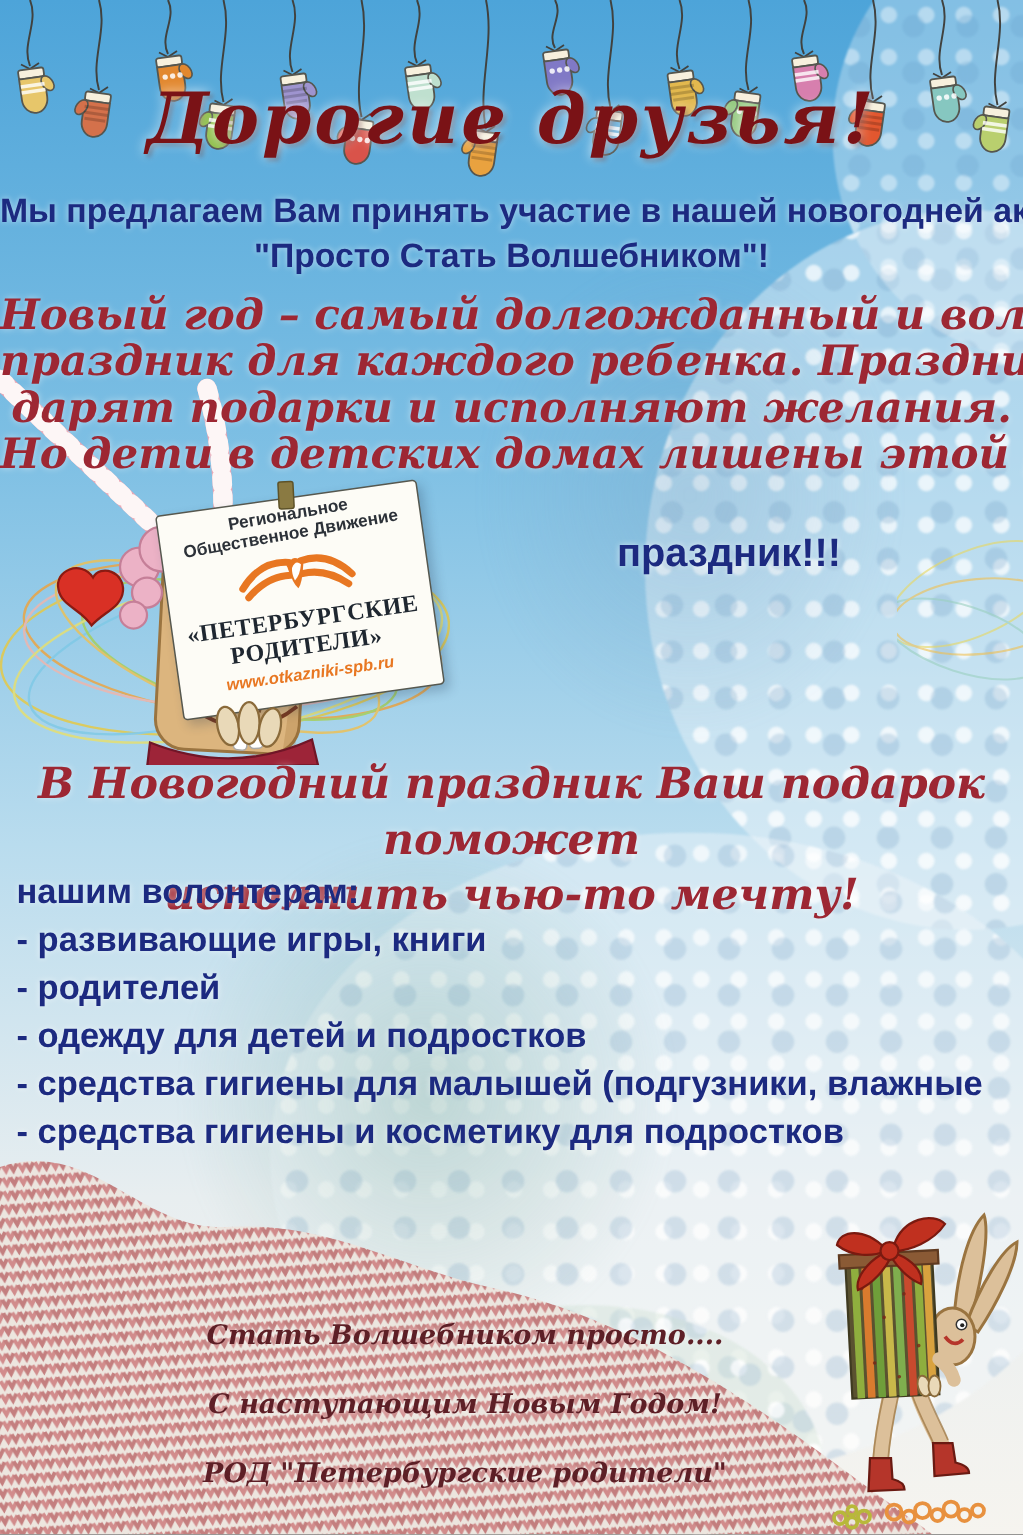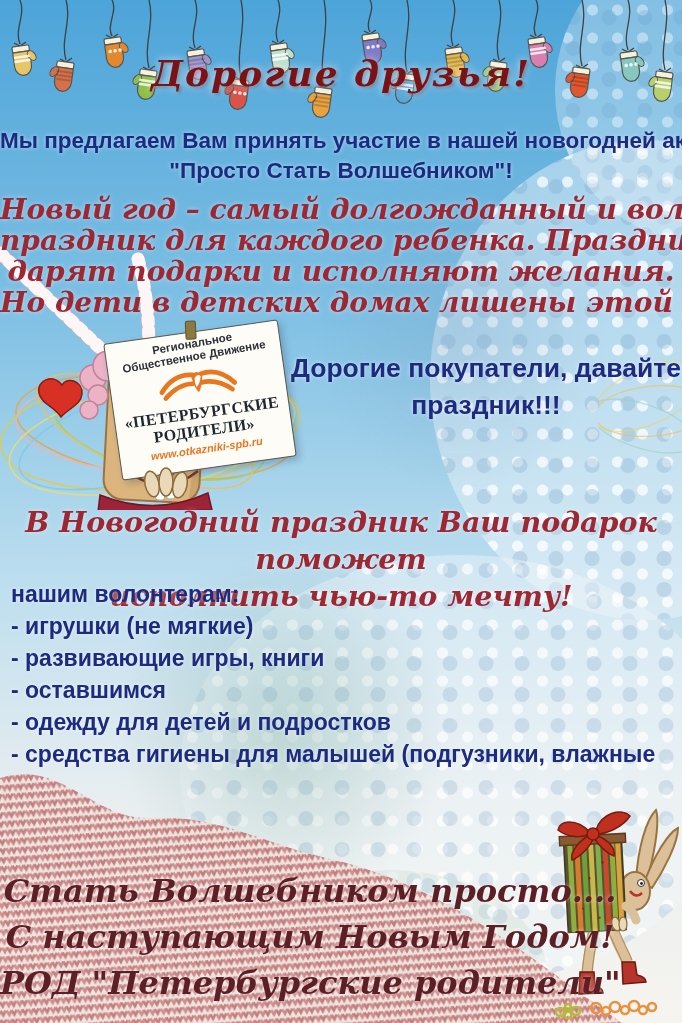--- a/index.html
+++ b/index.html
@@ -29,38 +29,38 @@
   
   .knit{left:0;top:766px;width:640px;height:257px;z-index:1;filter:blur(0.4px);}
   
   .garland{left:0;top:0;width:682px;height:150px;z-index:2;}
   
   .txt{position:absolute;z-index:5;}
   .center{text-align:center;}
   .title{
     left:0;top:52px;width:682px;
     font-family:"DejaVu Serif",serif;font-style:italic;font-weight:bold;
-    font-size:36px;letter-spacing:2px;color:var(--title,#7a1216);
+    font-size:47px;letter-spacing:2px;color:var(--title,#7a1216);
     text-shadow:0 0 8px rgba(255,255,255,0.75), 2px 2px 3px rgba(70,15,15,0.35);
   }
   .intro{left:0;top:126px;width:682px;font-size:22.5px;line-height:30px;font-weight:bold;
     color:var(--body-text,#1c2a80);text-shadow:0 0 4px rgba(255,255,255,0.55);}
   .intro div{white-space:nowrap;}
   .script{font-family:"DejaVu Serif",serif;font-style:italic;font-weight:bold;}
   .lead{left:0;top:194px;width:682px;font-size:28px;line-height:31px;
     color:var(--script-red,#9d2733);text-shadow:0 0 5px rgba(255,255,255,0.5);}
   .lead div{white-space:nowrap;}
   .appeal{left:290px;top:350px;width:392px;font-size:26.5px;line-height:37px;font-weight:bold;
     color:var(--body-text,#1c2a80);text-shadow:0 0 4px rgba(255,255,255,0.6);}
   .promise{left:0;top:504px;width:682px;font-size:28.5px;line-height:37px;
     color:var(--script-red,#9d2733);text-shadow:0 0 5px rgba(255,255,255,0.5);}
   .shoplist{left:11px;top:578px;width:668px;font-size:23px;line-height:32px;font-weight:bold;
     color:var(--body-text,#1c2a80);text-shadow:0 0 4px rgba(255,255,255,0.6);}
   .shoplist div{white-space:nowrap;}
-  .footer{left:0;top:876px;width:620px;font-size:32px;line-height:30px;
+  .footer{left:0;top:876px;width:620px;font-size:18px;line-height:30px;
     color:var(--script-maroon,#5d1f26);text-shadow:0 0 4px rgba(255,255,255,0.6);}
   .footer div{margin-bottom:16px;white-space:nowrap;}
   
   .mascot{left:-10px;top:245px;width:310px;height:265px;z-index:2;}
   .side-scribble{left:598px;top:336px;width:84px;height:152px;z-index:1;opacity:.6;}
   .sign{
     left:112px;top:331px;width:176px;height:138px;z-index:3;
     background:#fdfcf6;border:1.5px solid #56584f;border-radius:3px;
     transform:rotate(-8deg);box-shadow:3px 4px 7px rgba(30,50,80,0.25);
     text-align:center;padding-top:5px;box-sizing:border-box;
@@ -361,36 +361,35 @@
 
   <svg class="layer paw" viewBox="0 0 56 46">
     <g fill="#e9d9b8" stroke="#8a6a3a" stroke-width="1.5">
       <ellipse cx="14" cy="24" rx="7" ry="13" transform="rotate(-12 14 24)"></ellipse>
       <ellipse cx="28" cy="22" rx="7" ry="14"></ellipse>
       <ellipse cx="42" cy="25" rx="7" ry="13" transform="rotate(12 42 25)"></ellipse>
     </g>
   </svg>
 
   <div class="txt appeal center">
-    <div>Дорогие покупатели, давайте</div>
     <div>праздник!!!</div>
   </div>
 
   <div class="txt promise script center">
     <div>В Новогодний праздник Ваш подарок поможет</div>
     <div>исполнить чью-то мечту!</div>
   </div>
 
   <div class="txt shoplist">
     <div>нашим волонтерам:</div>
-    <div>- игрушки (не мягкие)</div>
     <div>- развивающие игры, книги</div>
-    <div>- оставшимся</div>
+    <div>- родителей</div>
     <div>- одежду для детей и подростков</div>
     <div>- средства гигиены для малышей (подгузники, влажные</div>
+    <div>- средства гигиены и косметику для подростков</div>
   </div>
 
   <div class="txt footer script center">
     <div>Стать Волшебником просто....</div>
     <div>С наступающим Новым Годом!</div>
     <div>РОД "Петербургские родители"</div>
   </div>
 
   <svg class="layer gift-rabbit" viewBox="0 0 145 235">
     <g fill="#dcc09a" stroke="#9a7440" stroke-width="2">

